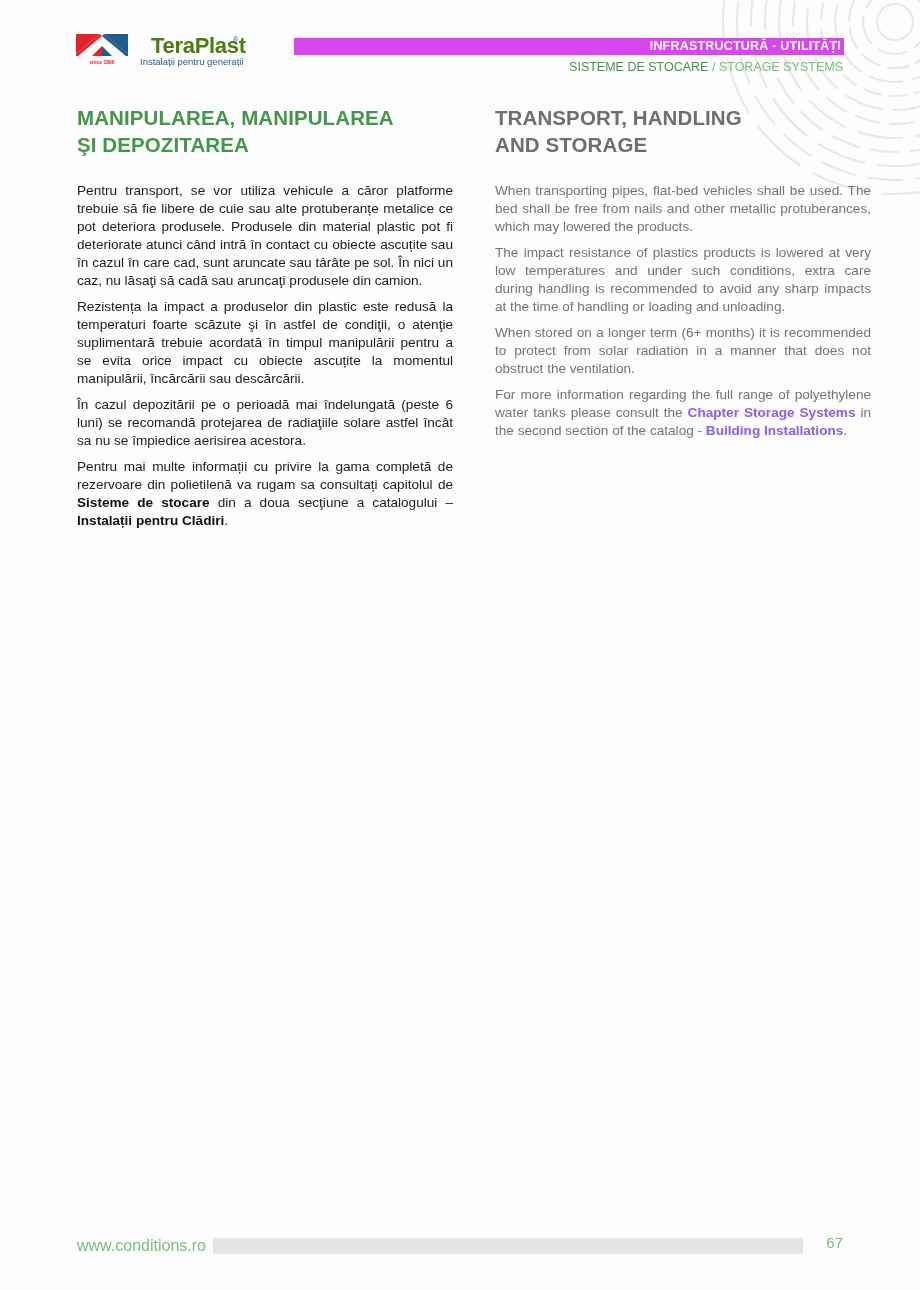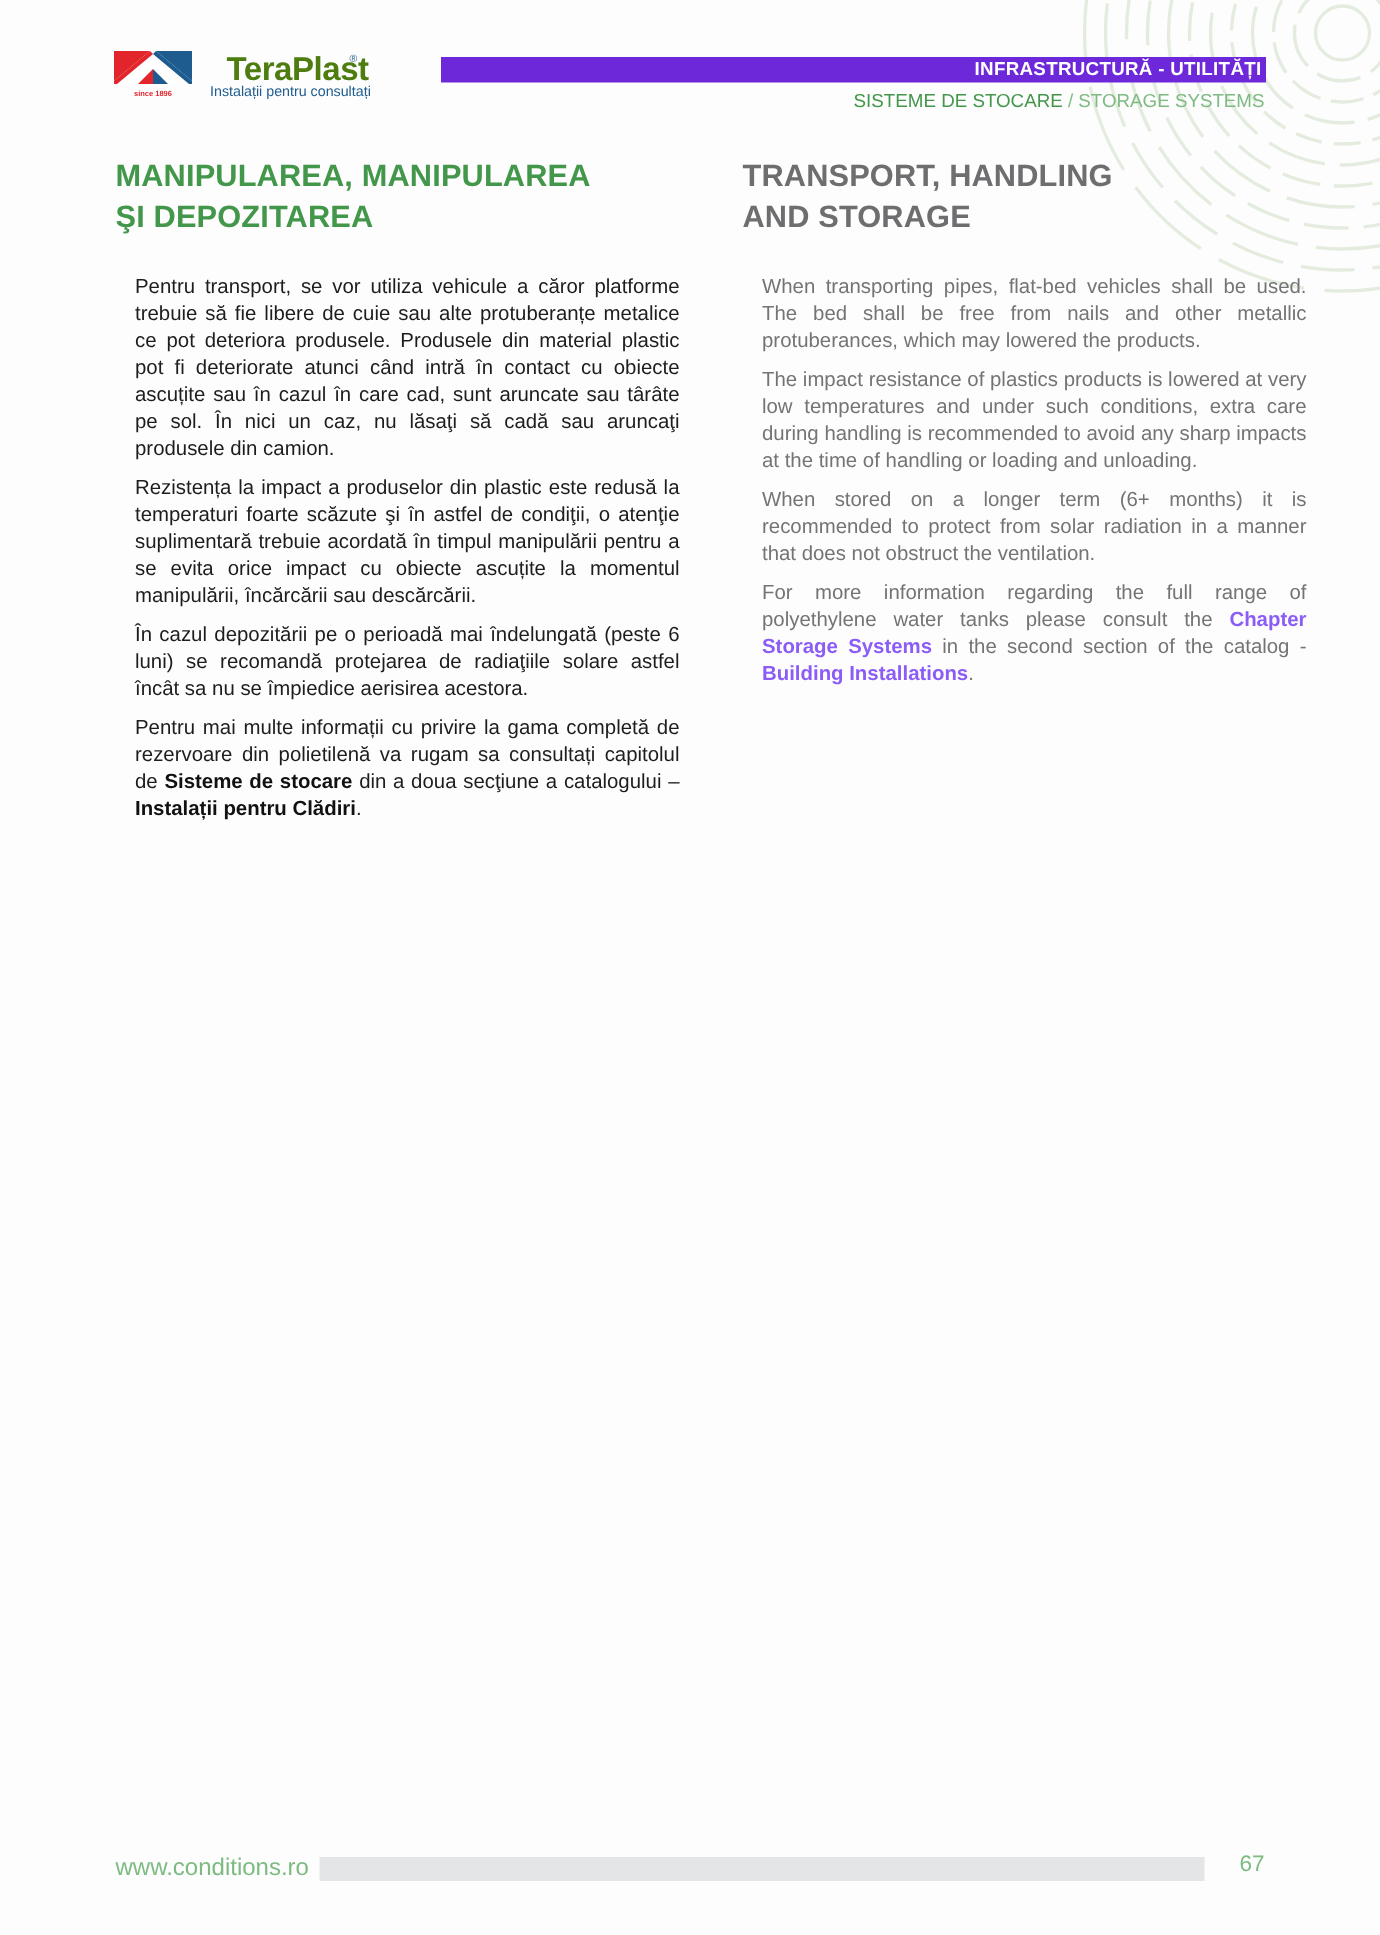--- a/index.html
+++ b/index.html
@@ -64,21 +64,21 @@
       font-size: 9.5px;
       color: #1e5b8f;
       white-space: nowrap;
     }
     .header-bar {
       position: absolute;
       left: 294px;
       top: 38px;
       width: 550px;
       height: 17px;
-      background: #6d28d9;
+      background: #d946ef;
     }
     .header-bar-label {
       position: absolute;
       right: 3px;
       top: 1px;
       color: #fff;
       font-weight: bold;
       font-size: 12.5px;
       letter-spacing: 0.2px;
       white-space: nowrap;
@@ -104,21 +104,21 @@
     .title {
       margin: 0 0 24px 0;
       font-weight: bold;
       font-size: 20.5px;
       line-height: 27px;
       letter-spacing: 0.1px;
     }
     .col-left .title { color: #43974a; }
     .col-right .title { color: #6e6e70; }
     .para {
-      margin: 0 0 8px 13px;
+      margin: 0 0 8px 0;
       font-size: 13.6px;
       line-height: 18px;
       text-align: justify;
     }
     .col-left .para { color: #1d1d1d; }
     .col-right .para { color: #747476; }
     .para b { font-weight: bold; }
     .col-left .para b { color: #111; }
     .col-right .para b { color: #8b5cf6; }
     .footer-url {
@@ -172,21 +172,21 @@
     <polygon points="26,12 16,22 26,22" fill="#e2242b"></polygon>
     <polygon points="26,12 36,22 26,22" fill="#1e5b8f"></polygon>
     <polygon points="0,0 26,0 26,2 2,22 0,22" fill="#e2242b" opacity="0"></polygon>
     <rect x="0" y="22" width="24" height="0" fill="#e2242b"></rect>
     <polygon points="0,20 24,0 26,2 2,22 0,22" fill="#e2242b"></polygon>
     <polygon points="52,20 28,0 26,2 50,22 52,22" fill="#1e5b8f"></polygon>
     <text x="26" y="30" font-size="5" fill="#e2242b" text-anchor="middle" font-family="Liberation Sans, sans-serif" font-weight="bold">since 1896</text>
   </svg>
   <span class="logo-word">TeraPlast</span>
   <span class="logo-reg">®</span>
-  <span class="logo-tag">Instalații pentru consultați</span>
+  <span class="logo-tag">Instalații pentru generații</span>
 </div>
 
 <div class="header-bar">
   <span class="header-bar-label">INFRASTRUCTURĂ - UTILITĂȚI</span>
 </div>
 <div class="header-sub">
   <span>SISTEME DE STOCARE</span><span class="sep"> / </span><span class="en">STORAGE SYSTEMS</span>
 </div>
 
 <div class="col col-left">

